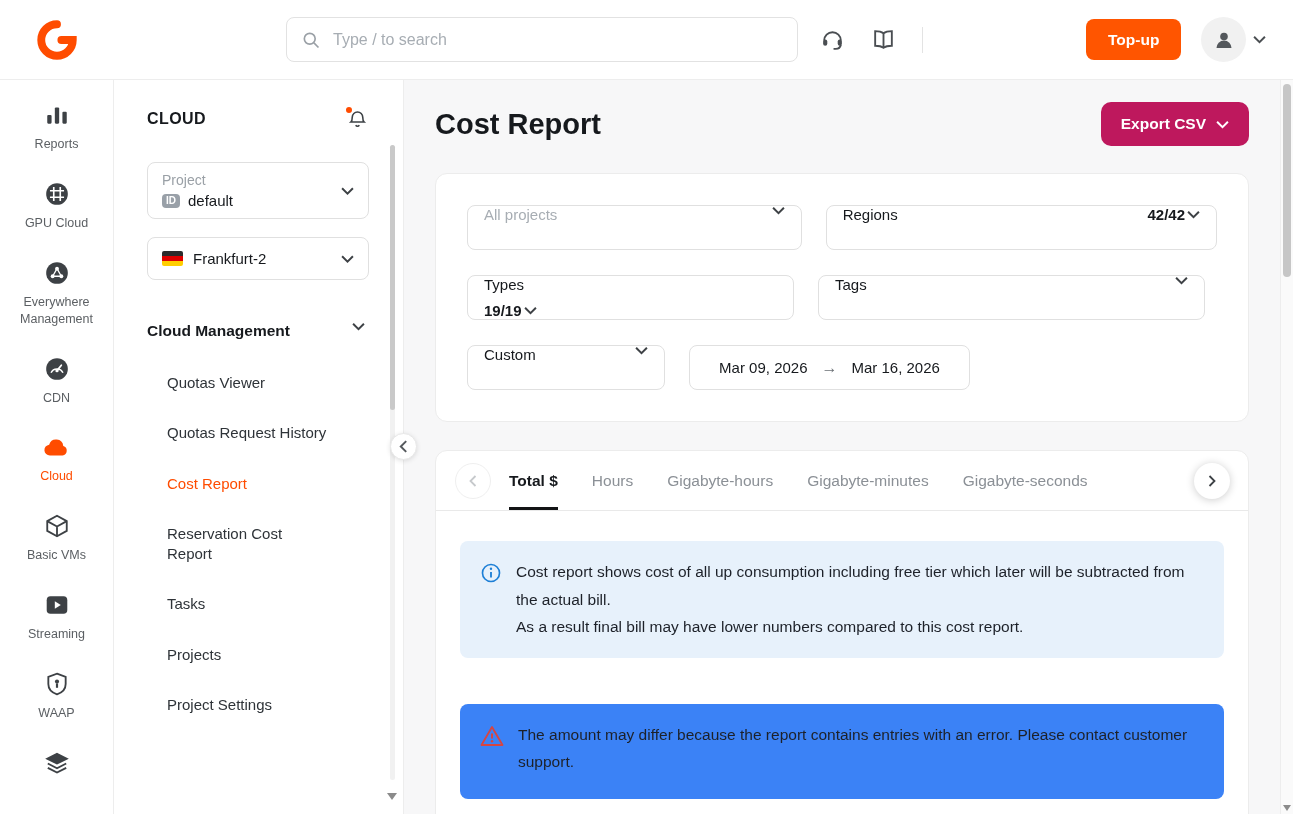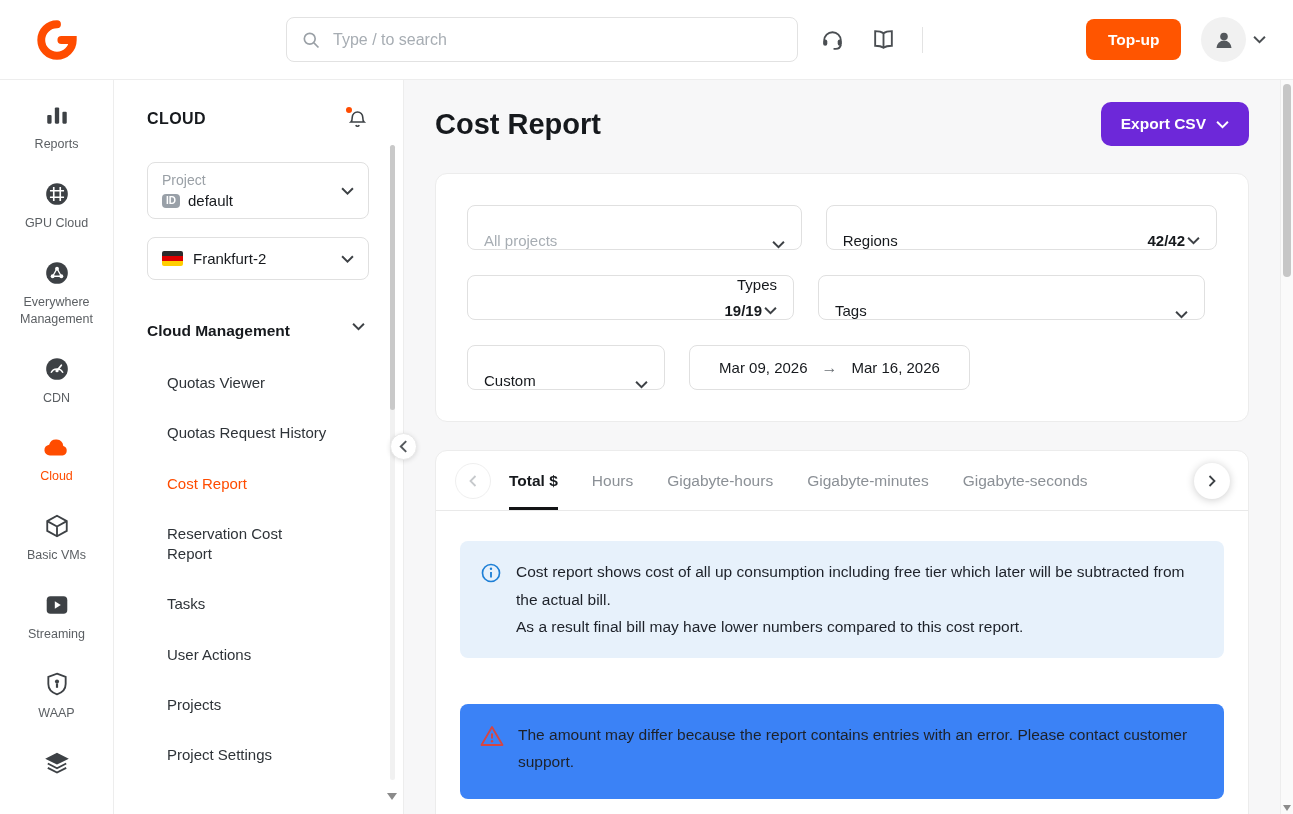--- a/index.html
+++ b/index.html
@@ -73,28 +73,28 @@
   .sb-scroll-thumb { position:absolute; top:0; left:0; width:5px; height:265px; background:#c9c9c9;
     border-radius:3px; cursor:grab; }
   .sb-scroll-arrow { position:absolute; right:6px; bottom:14px; width:0; height:0;
     border-left:5px solid transparent; border-right:5px solid transparent; border-top:7px solid #8b8b8b;
     cursor:pointer; }
 
   
   .main { flex:1; background:#f7f7f8; padding:0 44px 0 31px; overflow:hidden; position:relative; }
   .main-head { margin-top:22px; display:flex; align-items:center; justify-content:space-between; }
   .page-title { font-size:29px; font-weight:700; color:#16191d; }
-  .export-btn { background:#6d28d9; color:#fff; border:none; border-radius:10px; height:44px;
+  .export-btn { background:#be185d; color:#fff; border:none; border-radius:10px; height:44px;
     padding:0 20px; font-size:15.5px; font-weight:600; display:flex; align-items:center; gap:10px;
     cursor:pointer; font-family:"Liberation Sans", sans-serif; }
 
   .card { background:#fff; border:1px solid #ececec; border-radius:12px; }
   .filter-card { margin-top:27px; padding:31px; display:flex; flex-direction:column; gap:25px; }
   .f-row { display:flex; gap:24px; }
-  .dd { height:45px; border:1px solid #e0e0e0; border-radius:8px; display:flex; align-items:flex-end;
+  .dd { height:45px; border:1px solid #e0e0e0; border-radius:8px; display:flex; align-items:flex-start;
     justify-content:space-between; padding:0 16px; font-size:15px; cursor:pointer; background:#fff; }
   .dd-label { color:#16191d; }
   .dd-placeholder { color:#a7adb3; }
   .dd-right { display:flex; align-items:center; gap:2px;font-weight:bold; }
   .dd-count { color:#16191d; }
   .dd-projects { width:352px; } .dd-regions { width:412px; }
   .dd-types { width:327px;flex-direction:column; } .dd-tags { width:387px; }
   .dd-period { width:198px; }
   .date-box { width:281px; height:45px; border:1px solid #e0e0e0; border-radius:8px; display:flex;
     align-items:center; justify-content:center; gap:14px; font-size:15px; cursor:pointer; background:#fff; }
@@ -318,21 +318,20 @@
           </svg>
       </span>
     </div>
 
     <div class="sb-menu">
       <div class="sb-item">Quotas Viewer</div>
       <div class="sb-item">Quotas Request History</div>
       <div class="sb-item active">Cost Report</div>
       <div class="sb-item wrap">Reservation Cost Report</div>
       <div class="sb-item">Tasks</div>
-      <div class="sb-item">User Actions</div>
       <div class="sb-item">Projects</div>
       <div class="sb-item">Project Settings</div>
     </div>
 
     <div class="collapse-btn">
       <svg width="9" height="13" viewBox="0 0 8 12" fill="none" stroke="#55595d" stroke-width="1.8">
           <path d="M6.5 1L1.5 6l5 5"></path>
         </svg>
     </div>
 

